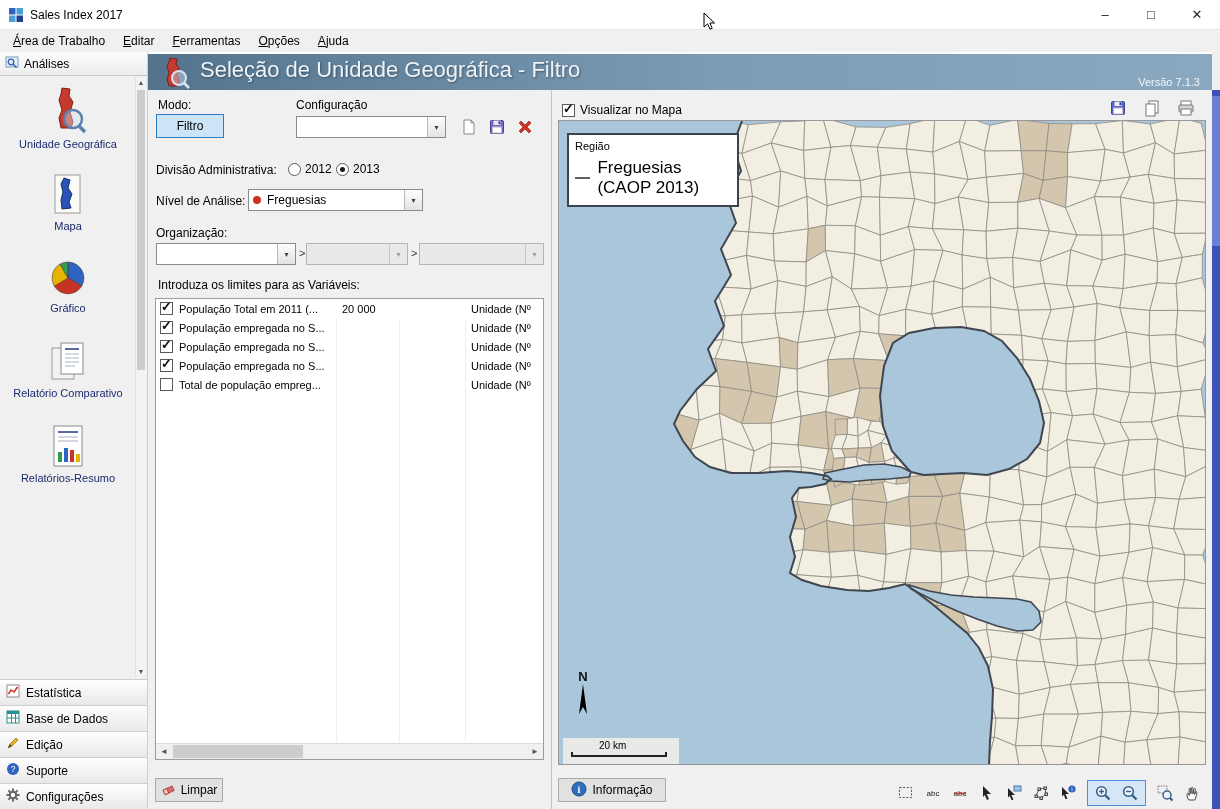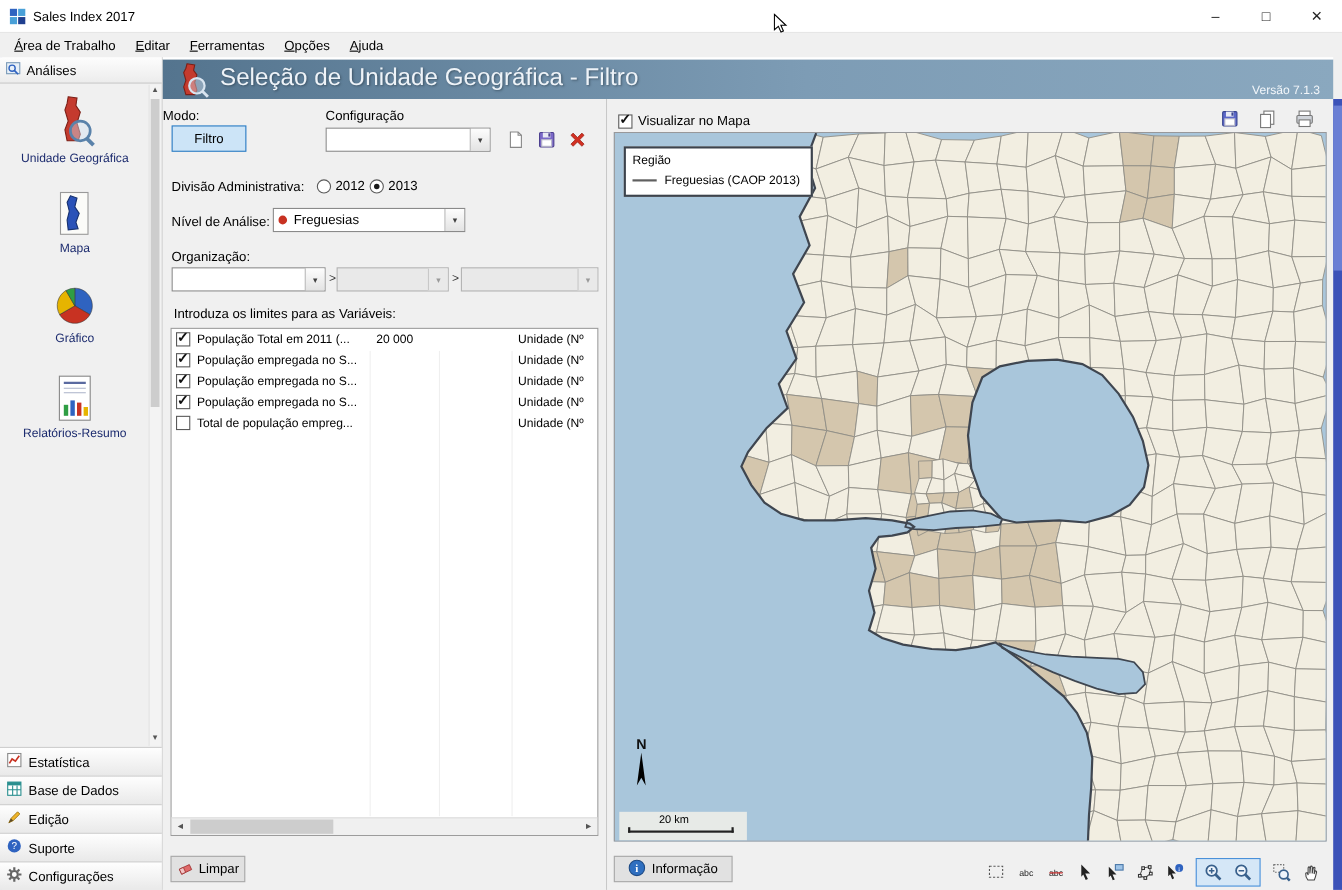--- a/index.html
+++ b/index.html
@@ -62,21 +62,21 @@
 .hscroll{position:absolute;left:0;right:0;bottom:0;height:16px;background:#f0f0f0;border-top:1px solid #dcdcdc;font-size:8px;color:#555}
 .hscroll .arr{position:absolute;top:0;width:16px;height:15px;line-height:15px;text-align:center}
 .hscroll .thumb{position:absolute;left:17px;top:1px;width:130px;height:13px;background:#cdcdcd}
 
 .map-panel{position:absolute;left:552px;top:90px;width:660px;height:719px;background:#f0f0f0}
 .visualize{position:absolute;left:10px;top:13px;display:flex;align-items:center;gap:5px;font-size:12px}
 .map-top-icons{position:absolute;right:14px;top:7px;display:flex;gap:10px}
 .map-canvas{position:absolute;left:6px;top:30px;width:648px;height:645px;border:1px solid #98989a;overflow:hidden;background:#a9c6db}
 .legend{position:absolute;left:8px;top:12px;width:172px;background:#fff;border:2px solid #3c434c;padding:5px 6px 7px 6px}
 .legend-title{font-size:11px;margin-bottom:6px}
-.legend-item{font-size:11px;display:flex;align-items:center}
+.legend-item{font-size:17px;display:flex;align-items:center}
 .legend-line{display:inline-block;width:22px;border-top:2px solid #606060;margin-right:7px}
 .north{position:absolute;left:12px;top:548px;width:24px;text-align:center;color:#111}
 .north .n{font-size:13px;font-weight:bold}
 .scalebar{position:absolute;left:4px;top:617px;width:116px;height:26px;background:rgba(242,240,233,.85);padding:2px 8px}
 .scalebar .txt{font-size:10px;margin-left:28px}
 .scalebar .bar{margin-top:1px;height:5px;border-bottom:2px solid #222;border-left:2px solid #222;border-right:2px solid #222;width:96px}
 .info-btn{left:6px;top:688px;width:108px;height:24px}
 .map-toolbar{position:absolute;right:8px;top:690px;display:flex;align-items:center;gap:3px}
 .tool{width:24px;height:22px;display:flex;align-items:center;justify-content:center}
 .tool-group-active{display:flex;gap:3px;background:#d5e7f7;border:1px solid #4a90d9;padding:1px 3px;margin:0 4px}
@@ -151,20 +151,34 @@
     <div class="side-item">
       <span class="ic">
         <svg width="40" height="40">
             <path d="M20,20 L20,4 A16,16 0 0 1 33.8,28 Z" fill="#2f63c0" stroke="#333" stroke-width="0.5"></path>
             <path d="M20,20 L33.8,28 A16,16 0 0 1 6.2,28 Z" fill="#c83222" stroke="#333" stroke-width="0.5"></path>
             <path d="M20,20 L6.2,28 A16,16 0 0 1 12,6.1 Z" fill="#e6b400" stroke="#333" stroke-width="0.5"></path>
             <path d="M20,20 L12,6.1 A16,16 0 0 1 20,4 Z" fill="#2f9e44" stroke="#333" stroke-width="0.5"></path>
           </svg>
       </span>
       <span class="lbl">Gráfico</span>
+    </div>
+    <div class="side-item">
+      <span class="ic">
+        <svg width="40" height="42">
+            <rect x="4" y="7" width="22" height="31" fill="#f2f2f2" stroke="#999"></rect>
+            <rect x="13" y="2" width="22" height="31" fill="#fff" stroke="#888"></rect>
+            <line x1="17" y1="8" x2="31" y2="8" stroke="#5a6aa0" stroke-width="2"></line>
+            <line x1="17" y1="13" x2="31" y2="13" stroke="#aab2c8"></line>
+            <line x1="17" y1="17" x2="31" y2="17" stroke="#aab2c8"></line>
+            <line x1="17" y1="21" x2="31" y2="21" stroke="#aab2c8"></line>
+            <line x1="17" y1="25" x2="27" y2="25" stroke="#aab2c8"></line>
+          </svg>
+      </span>
+      <span class="lbl">Relatório Comparativo</span>
     </div>
     <div class="side-item">
       <span class="ic">
         <svg width="38" height="44">
             <rect x="5" y="2" width="28" height="40" fill="#fff" stroke="#888"></rect>
             <line x1="9" y1="8" x2="29" y2="8" stroke="#5a6aa0" stroke-width="2"></line>
             <line x1="9" y1="13" x2="29" y2="13" stroke="#aab2c8"></line>
             <line x1="9" y1="17" x2="29" y2="17" stroke="#aab2c8"></line>
             <rect x="9" y="28" width="4" height="10" fill="#2f9e44"></rect>
             <rect x="15" y="24" width="4" height="14" fill="#2f63c0"></rect>
@@ -239,21 +253,21 @@
         <path d="M12,2 L19,3 L18,8 L21,12 L19,19 L21,26 L19,30 L11,30 L9,23 L11,17 L9,10 L11,6 Z" fill="#c43a2e" stroke="#7c1f16"></path>
         <circle cx="21" cy="22" r="7" fill="rgba(220,232,244,0.4)" stroke="#d8e4f0" stroke-width="2"></circle>
         <line x1="26" y1="27" x2="31" y2="32" stroke="#d8e4f0" stroke-width="2.6"></line>
       </svg>
   </span>
   <span class="banner-title">Seleção de Unidade Geográfica - Filtro</span>
   <span class="banner-version">Versão 7.1.3</span>
 </div>
 
 <div class="filter-panel">
-  <span class="flabel" style="left:0;top:8px">Modo:</span>
+  <span class="flabel" style="left:10px;top:8px">Modo:</span>
   <div class="btn btn-filtro" style="left:8px;top:24px;width:68px;height:24px">
       <span>Filtro</span>
     </div>
 
   <span class="flabel" style="left:148px;top:8px">Configuração</span>
   <div class="dd" style="left:148px;top:26px;width:150px">
     <span class="dd-value"></span>
     <span class="dd-arrow">▾</span>
   </div>
   <span style="position:absolute;left:312px;top:28px"><svg width="18" height="18">

